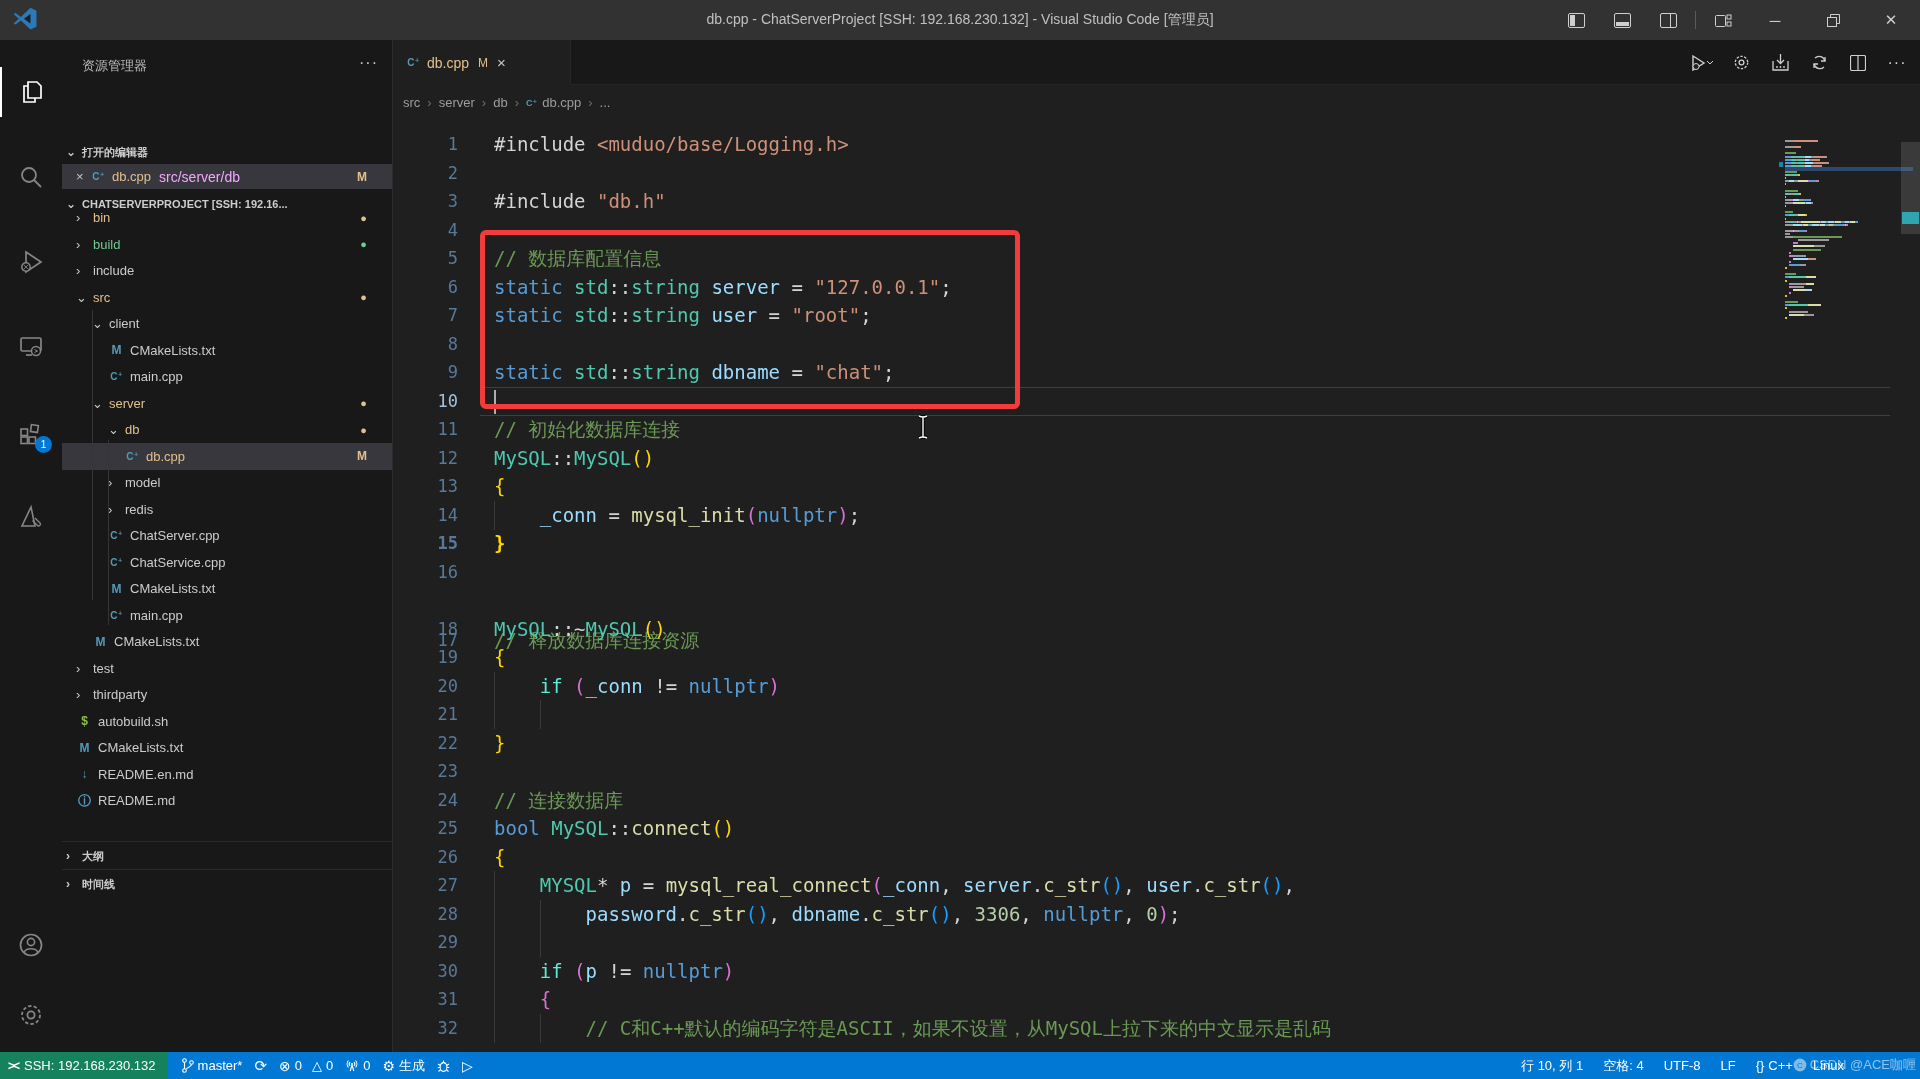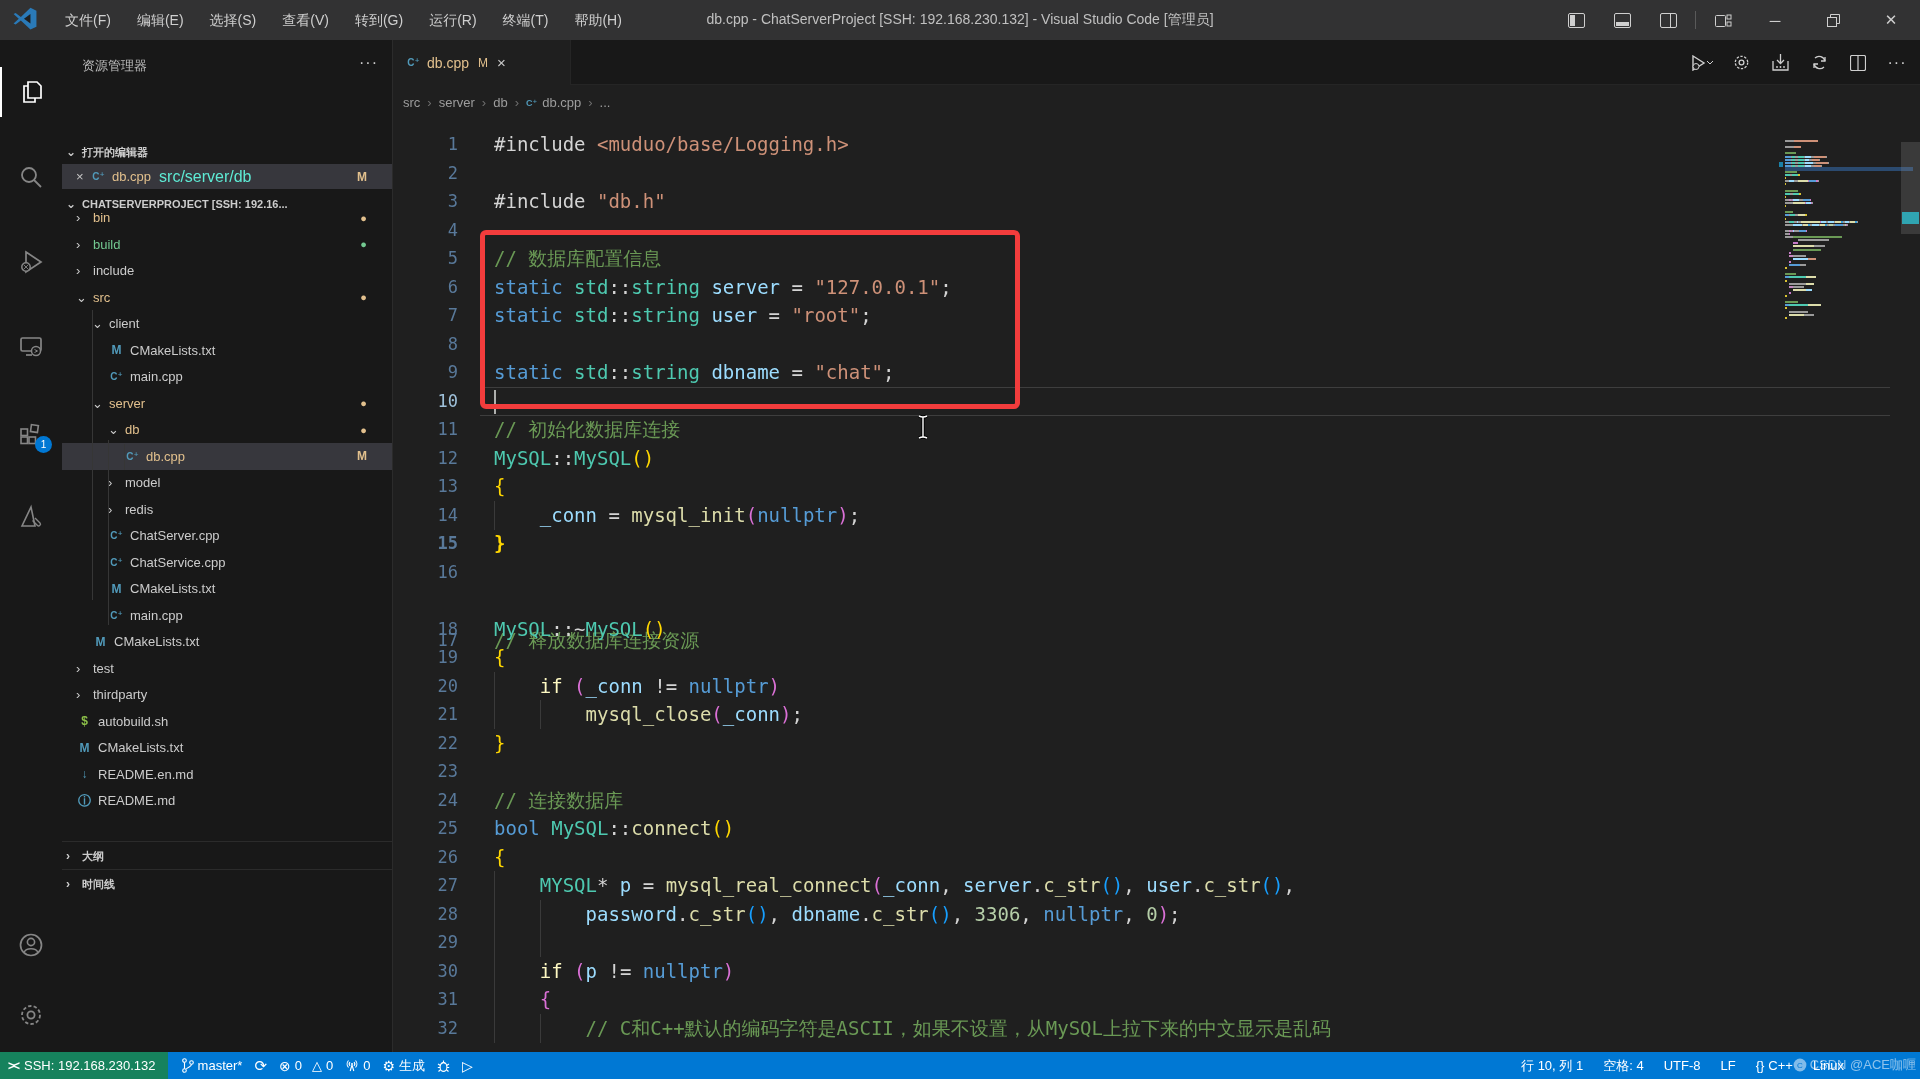--- a/index.html
+++ b/index.html
@@ -62,21 +62,21 @@
   #codearea { left:393px; top:120px; width:1527px; height:932px; background:#1f1f1f; overflow:hidden; }
   .code-line { position:absolute; left:0; width:100%; height:29px;
                font-family:"DejaVu Sans Mono","Liberation Mono",monospace; font-size:19px; line-height:29px; }
   .ln { position:absolute; left:0; width:65px; text-align:right; color:#59799a; font-size:17px; }
   .ln.cur { color:#9fc1da; }
   .ltxt { position:absolute; left:101px; white-space:pre; }
   .guide { position:absolute; top:0; width:1px; height:29px; background:#3a3a3a; }
   .mod-marker { position:absolute; left:87px; top:2px; width:4px; height:25px; background:#1b81a8; }
   .tk-kw{color:#569cd6} .tk-type{color:#4ec9b0} .tk-fn{color:#dcdcaa} .tk-var{color:#9cdcfe}
   .tk-str{color:#ce9178} .tk-num{color:#b5cea8} .tk-cm{color:#6a9955} .tk-pl{color:#d4d4d4}
-  .tk-b1{color:#ffd700} .tk-b2{color:#da70d6} .tk-b3{color:#179fff} .tk-ctrl{color:#fef9c3}
+  .tk-b1{color:#ffd700} .tk-b2{color:#da70d6} .tk-b3{color:#179fff} .tk-ctrl{color:#5eead4}
   #cur-line-box { position:absolute; left:87px; width:1410px; height:29px; border-top:1px solid #3e3e3e; border-bottom:1px solid #3e3e3e; }
   #text-cursor { position:absolute; left:101px; width:2px; height:24px; background:#aeafad; }
   #annotation-box { position:absolute; border:5px solid #f23c3c; border-radius:6px; }
 
   
   #minimap { position:absolute; left:1392px; top:20px; width:112px; }
   .mm-line { position:absolute; height:2px; display:flex; }
   .mm-seg { height:2px; display:inline-block; }
   #mm-band { position:absolute; left:1392px; width:128px; height:4px; background:rgba(52,110,176,0.55); }
   #mm-moddot { position:absolute; left:1386px; width:4px; height:5px; background:#1b81a8; }
@@ -96,30 +96,20 @@
 </head>
 <body>
 
 <div id="app">
 
   <div id="titlebar" class="abs">
     <svg class="vscode-logo" viewBox="0 0 100 100">
       <polygon points="71,3 34,38 14,23 6,27 26,45 6,63 14,67 34,52 71,87 94,76 94,14" fill="#2a7ab8"></polygon>
       <polygon points="71,27 46,45 71,63" fill="#1f1f1f"></polygon>
     </svg>
-    <div id="menubar" style="display: flex;">
-        <span class="menu-item">文件(F)</span>
-        <span class="menu-item">编辑(E)</span>
-        <span class="menu-item">选择(S)</span>
-        <span class="menu-item">查看(V)</span>
-        <span class="menu-item">转到(G)</span>
-        <span class="menu-item">运行(R)</span>
-        <span class="menu-item">终端(T)</span>
-        <span class="menu-item">帮助(H)</span>
-      </div>
     <div id="win-title">db.cpp - ChatServerProject [SSH: 192.168.230.132] - Visual Studio Code [管理员]</div>
     <div id="titlebar-right">
       <div class="layout-ic">
         <svg width="17" height="15" viewBox="0 0 17 15">
             <rect x="0.5" y="0.5" width="16" height="14" rx="1.5" fill="none" stroke="#cfcfcf"></rect>
             <rect x="2" y="2" width="5" height="11" fill="#cfcfcf"></rect>
           </svg>
       </div>
       <div class="layout-ic">
         <svg width="17" height="15" viewBox="0 0 17 15">
@@ -216,21 +206,21 @@
       <span id="sb-actions">···</span>
     </div>
     <div class="sb-section" style="top:100px;">
       <span class="sb-chev">⌄</span>
         <span>打开的编辑器</span>
     </div>
     <div class="oe-row" style="top:124px;">
       <span class="oe-close">×</span>
       <span class="fic fic-cpp">C⁺</span>
       <span class="c-mod">db.cpp</span>
-      <span style="color:#5eead4; font-size:16px; margin-left:8px;">src/server/db</span>
+      <span style="color:#f0abfc; font-size:14px; margin-left:8px;">src/server/db</span>
       <span class="t-badge c-mod">M</span>
     </div>
     <div class="sb-section" style="top:152px;">
       <span class="sb-chev">⌄</span>
         <span>CHATSERVERPROJECT [SSH: 192.16...</span>
     </div>
     <div id="tree">
         <div class="tree-row" style="top: 164px;">
           <span style="width: 14px; flex: 0 0 auto;"></span>
           <span style="width: 17px; color: rgb(204, 204, 204); font-size: 13px;">›</span>
@@ -512,21 +502,20 @@
         </div>
         <div class="code-line" style="top: 551.5px;">
           <div class="guide" style="left: 101px;"></div>
           <span class="ln">20</span>
           <span class="ltxt"><span class="tk-pl">    </span><span class="tk-ctrl">if</span><span class="tk-pl"> </span><span class="tk-b2">(</span><span class="tk-var">_conn</span><span class="tk-pl"> != </span><span class="tk-kw">nullptr</span><span class="tk-b2">)</span></span>
         </div>
         <div class="code-line" style="top: 580px;">
           <div class="guide" style="left: 101px;"></div>
           <div class="guide" style="left: 146.76px;"></div>
           <span class="ln">21</span>
-          <span class="ltxt"><span class="tk-pl">        </span><span class="tk-fn">mysql_close</span><span class="tk-b2">(</span><span class="tk-var">_conn</span><span class="tk-b2">)</span><span class="tk-pl">;</span></span>
         </div>
         <div class="code-line" style="top: 608.5px;">
           <span class="ln">22</span>
           <span class="ltxt"><span class="tk-b1">}</span></span>
         </div>
         <div class="code-line" style="top: 637px;">
           <span class="ln">23</span>
           <span class="ltxt"></span>
         </div>
         <div class="code-line" style="top: 665.5px;">

